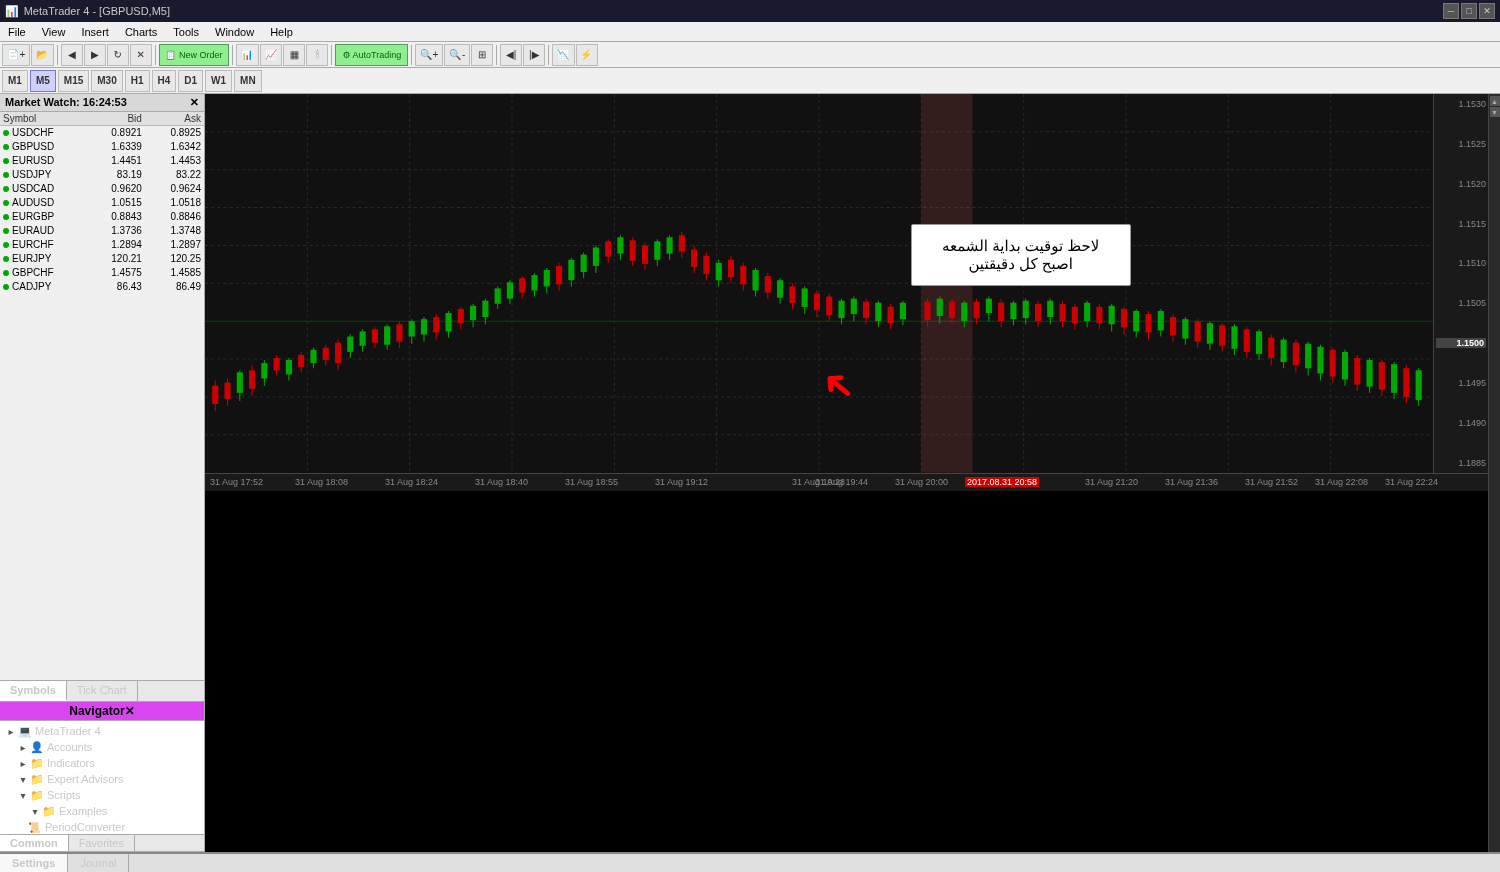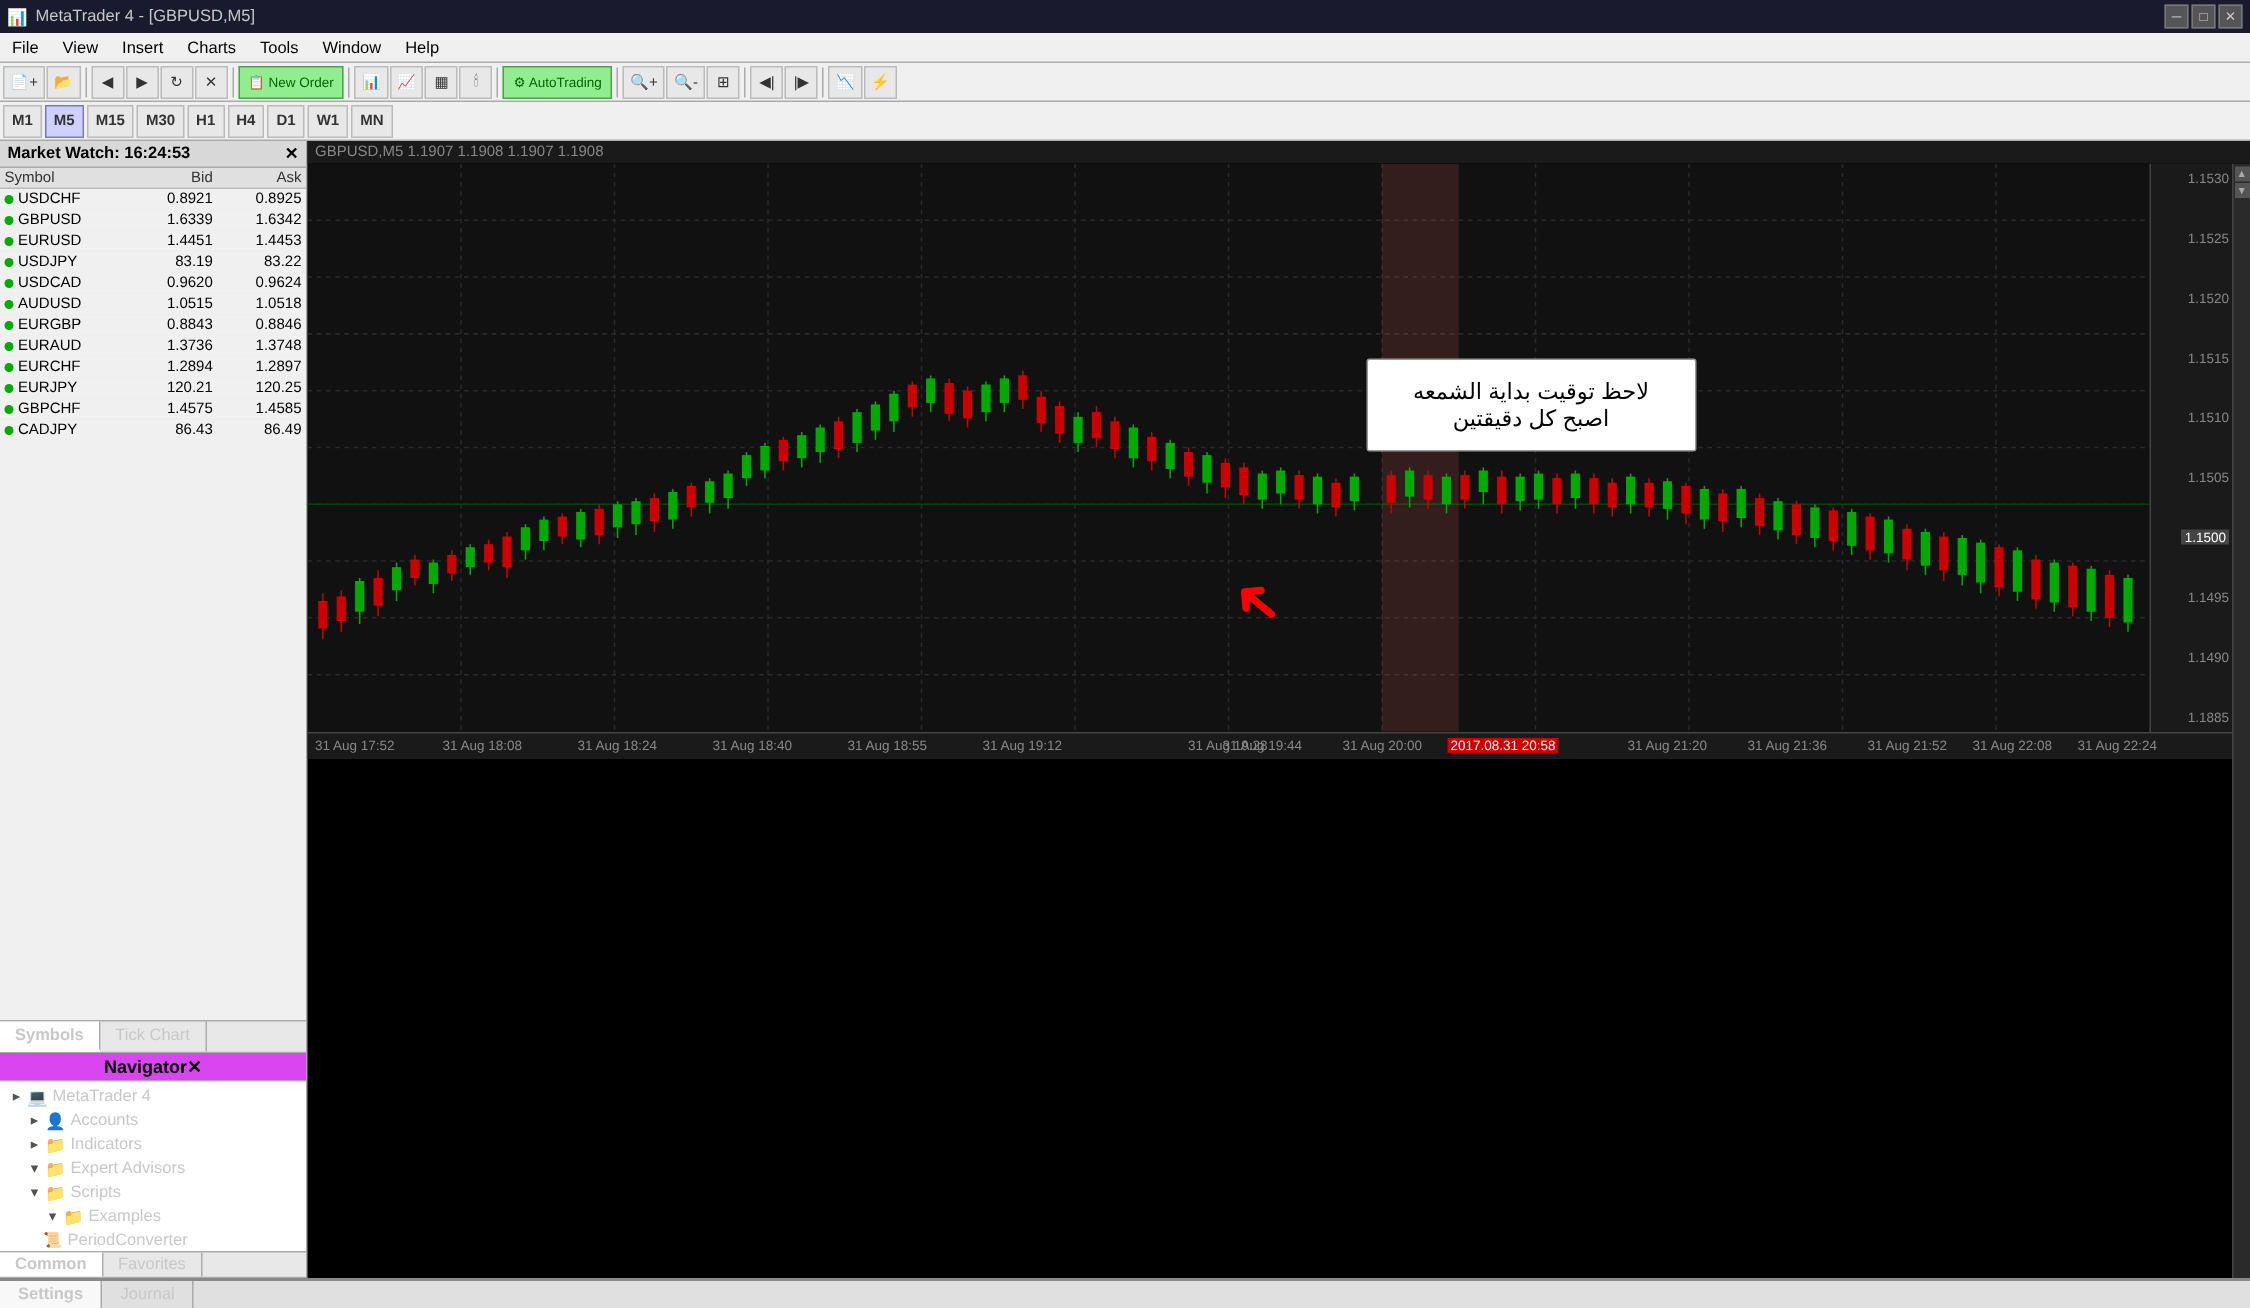--- a/index.html
+++ b/index.html
@@ -66,21 +66,21 @@
     
     #chart-area { flex: 1; background: #000; display: flex; flex-direction: column; position: relative; }
     #chart-header { background: #1a1a1a; padding: 2px 5px; font-size: 10px; color: #888; }
 
     
     #chart-tabs { display: flex; align-items: flex-end; background: #2a2a2a; height: 22px; border-bottom: 1px solid #555; }
     .chart-tab { padding: 3px 10px; font-size: 11px; cursor: pointer; color: #aaa; border-right: 1px solid #555; }
     .chart-tab.active { background: #1a1a1a; color: #fff; border-top: 1px solid #4477aa; }
     
     
-    #price-axis { width: 55px; background: #1a1a1a; border-left: 1px solid #444; display: flex; flex-direction: column; justify-content: space-between; padding: 5px 2px; font-size: 9px; color: #888; text-align: right; align-items: flex-end; }
+    #price-axis { width: 55px; background: #1a1a1a; border-left: 1px solid #444; display: flex; flex-direction: column; justify-content: space-between; padding: 5px 2px; font-size: 9px; color: #888; text-align: right; }
     
     
     #time-axis { height: 18px; background: #1a1a1a; border-top: 1px solid #444; font-size: 9px; color: #888; display: flex; align-items: center; overflow: hidden; padding: 0 5px; position: relative; }
 
     
     .chart-annotation { position: absolute; background: white; border: 1px solid #ccc; padding: 10px 15px; border-radius: 3px; font-size: 14px; color: #000; text-align: center; direction: rtl; }
 
     
     #bottom-panel { height: 250px; background: #f0f0f0; border-top: 2px solid #888; display: flex; flex-direction: column; }
     #bottom-tabs { display: flex; background: #e0e0e0; border-bottom: 1px solid #aaa; }
@@ -332,23 +332,20 @@
       </div>
       <div class="nav-tab-bar">
         <div class="nav-tab active">Common</div>
         <div class="nav-tab">Favorites</div>
       </div>
     </div>
 
   </div>
 
   <div id="chart-area">
-    <div id="chart-header">
-      <span>GBPUSD,M5 1.1907 1.1908 1.1907 1.1908</span>
-    </div>
 
     <div class="chart-row">
       <div class="chart-main">
 
 
         <div style="display:flex; flex:1; position:relative;">
           <svg style="flex:1; background:#111;" viewBox="0 0 1200 370" preserveAspectRatio="none">
 
             <line x1="0" y1="37" x2="1200" y2="37" class="chart-grid"></line>
             <line x1="0" y1="74" x2="1200" y2="74" class="chart-grid"></line>
@@ -671,21 +668,21 @@
             <rect x="1183" y="270" width="6" height="29" fill="#00aa00"></rect>
           </svg>
 
           <div id="price-axis">
             <div>1.1530</div>
             <div>1.1525</div>
             <div>1.1520</div>
             <div>1.1515</div>
             <div>1.1510</div>
             <div>1.1505</div>
-            <div style="color:#fff; font-weight:normal; background:#444; padding:0 2px;">1.1500</div>
+            <div style="color:#fff; font-weight:bold; background:#444; padding:0 2px;">1.1500</div>
             <div>1.1495</div>
             <div>1.1490</div>
             <div>1.1885</div>
           </div>
         </div>
 
         <div id="time-axis" style="height:18px; background:#1a1a1a; border-top:1px solid #444; font-size:9px; color:#888; display:flex; align-items:center; overflow:hidden; padding:0 5px; position:relative;">
           <span style="position:absolute; left:5px;text-align:right;">31 Aug 17:52</span>
           <span style="position:absolute; left:90px;">31 Aug 18:08</span>
           <span style="position:absolute; left:180px;">31 Aug 18:24</span>

